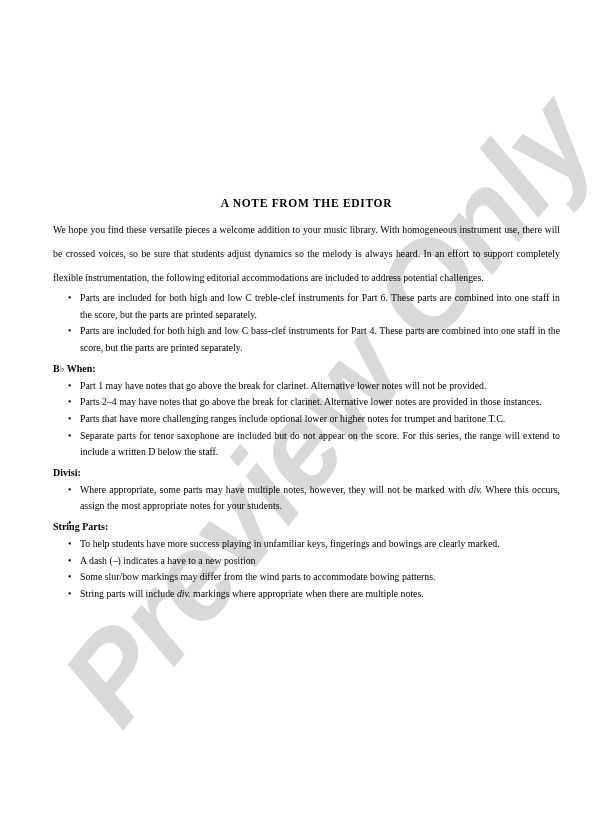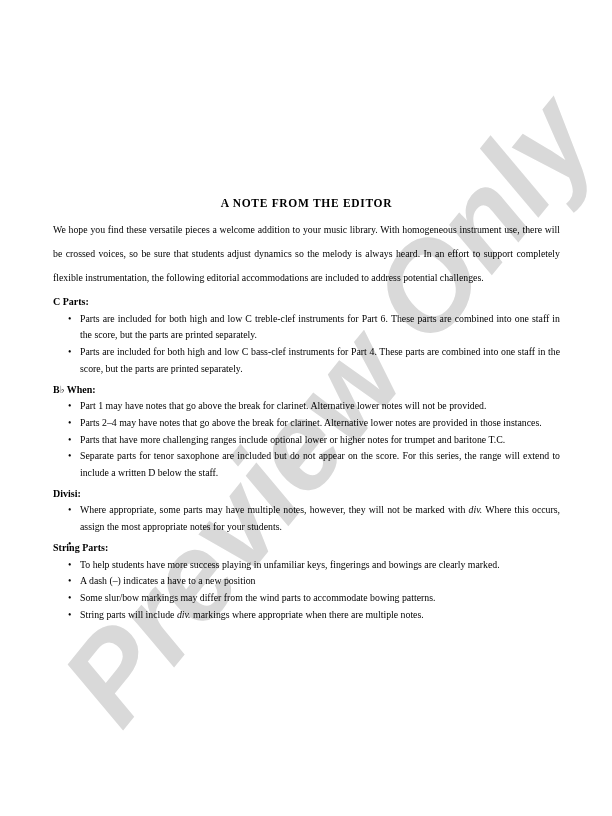--- a/index.html
+++ b/index.html
@@ -81,21 +81,20 @@
 <div class="page">
   <div class="watermark" style="color: rgb(217, 217, 217);">Preview Only</div>
 
   <div class="content">
     <h1 class="title">A NOTE FROM THE EDITOR</h1>
 
     <p class="intro">We hope you find these versatile pieces a welcome addition to your music library. With homogeneous instrument use, there will be crossed voices, so be sure that students adjust dynamics so the melody is always heard. In an effort to support completely flexible instrumentation, the following editorial accommodations are included to address potential challenges.</p>
 
     <div id="sections">
   <div class="section">
-    <div class="section-heading">C Parts:</div>
     <ul class="bullets">
             <li><span class="bullet-marker">•</span><span class="seg">Parts are included for both high and low C treble-clef instruments for Part 6. These parts are combined into one staff in the score, but the parts are printed separately.</span></li>
             <li><span class="bullet-marker">•</span><span class="seg">Parts are included for both high and low C bass-clef instruments for Part 4. These parts are combined into one staff in the score, but the parts are printed separately.</span></li>
           </ul>
   </div>
 
   <div class="section">
     <div class="section-heading">B♭ When:</div>
     <ul class="bullets">
             <li><span class="bullet-marker">•</span><span class="seg">Part 1 may have notes that go above the break for clarinet. Alternative lower notes will not be provided.</span></li>

